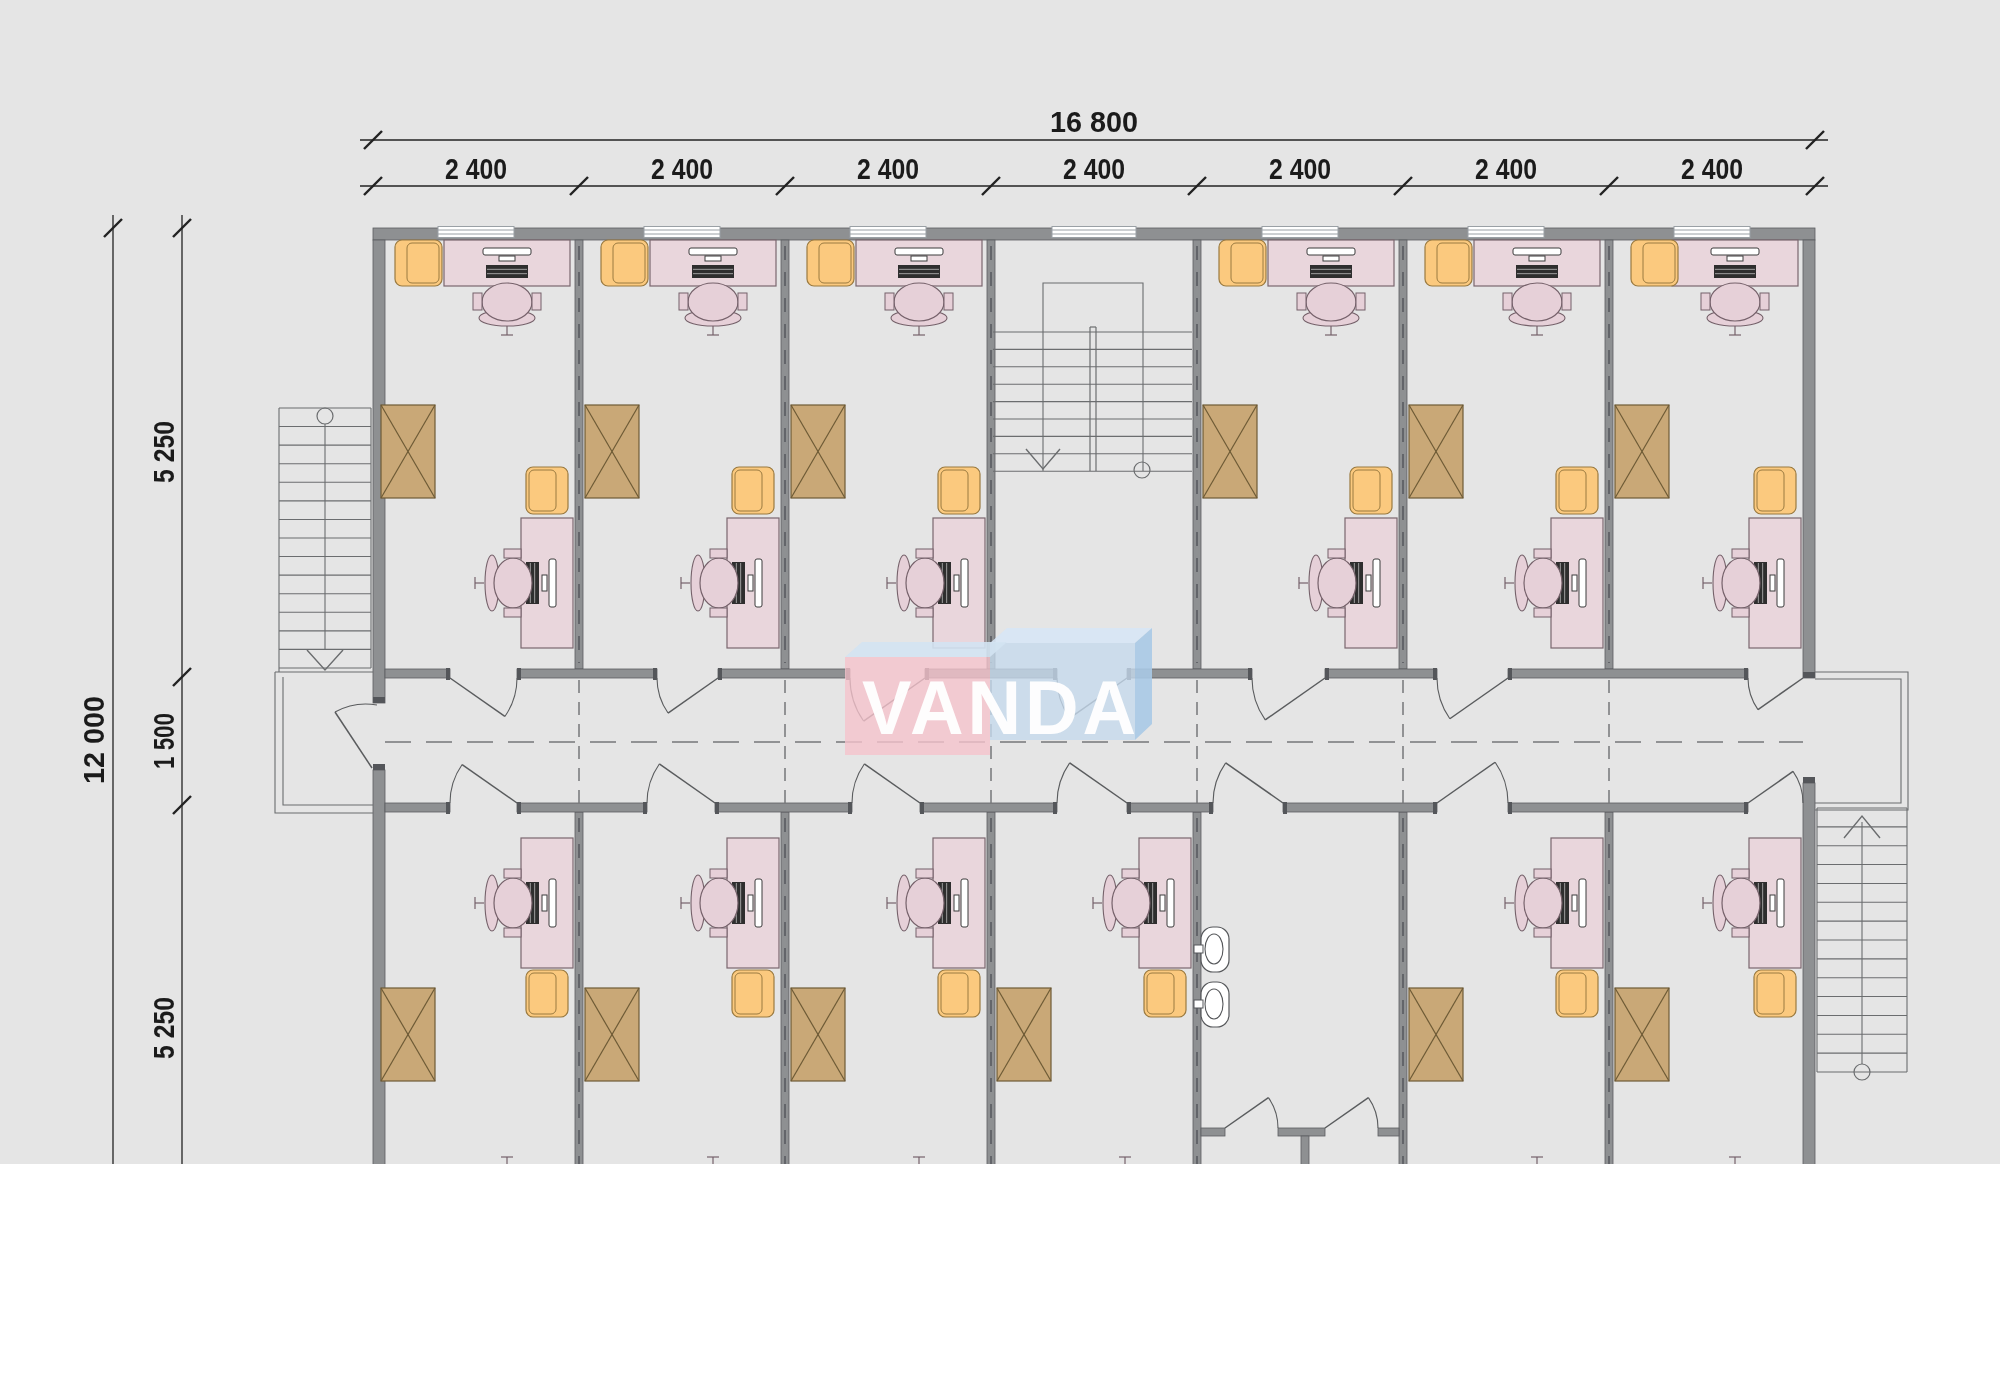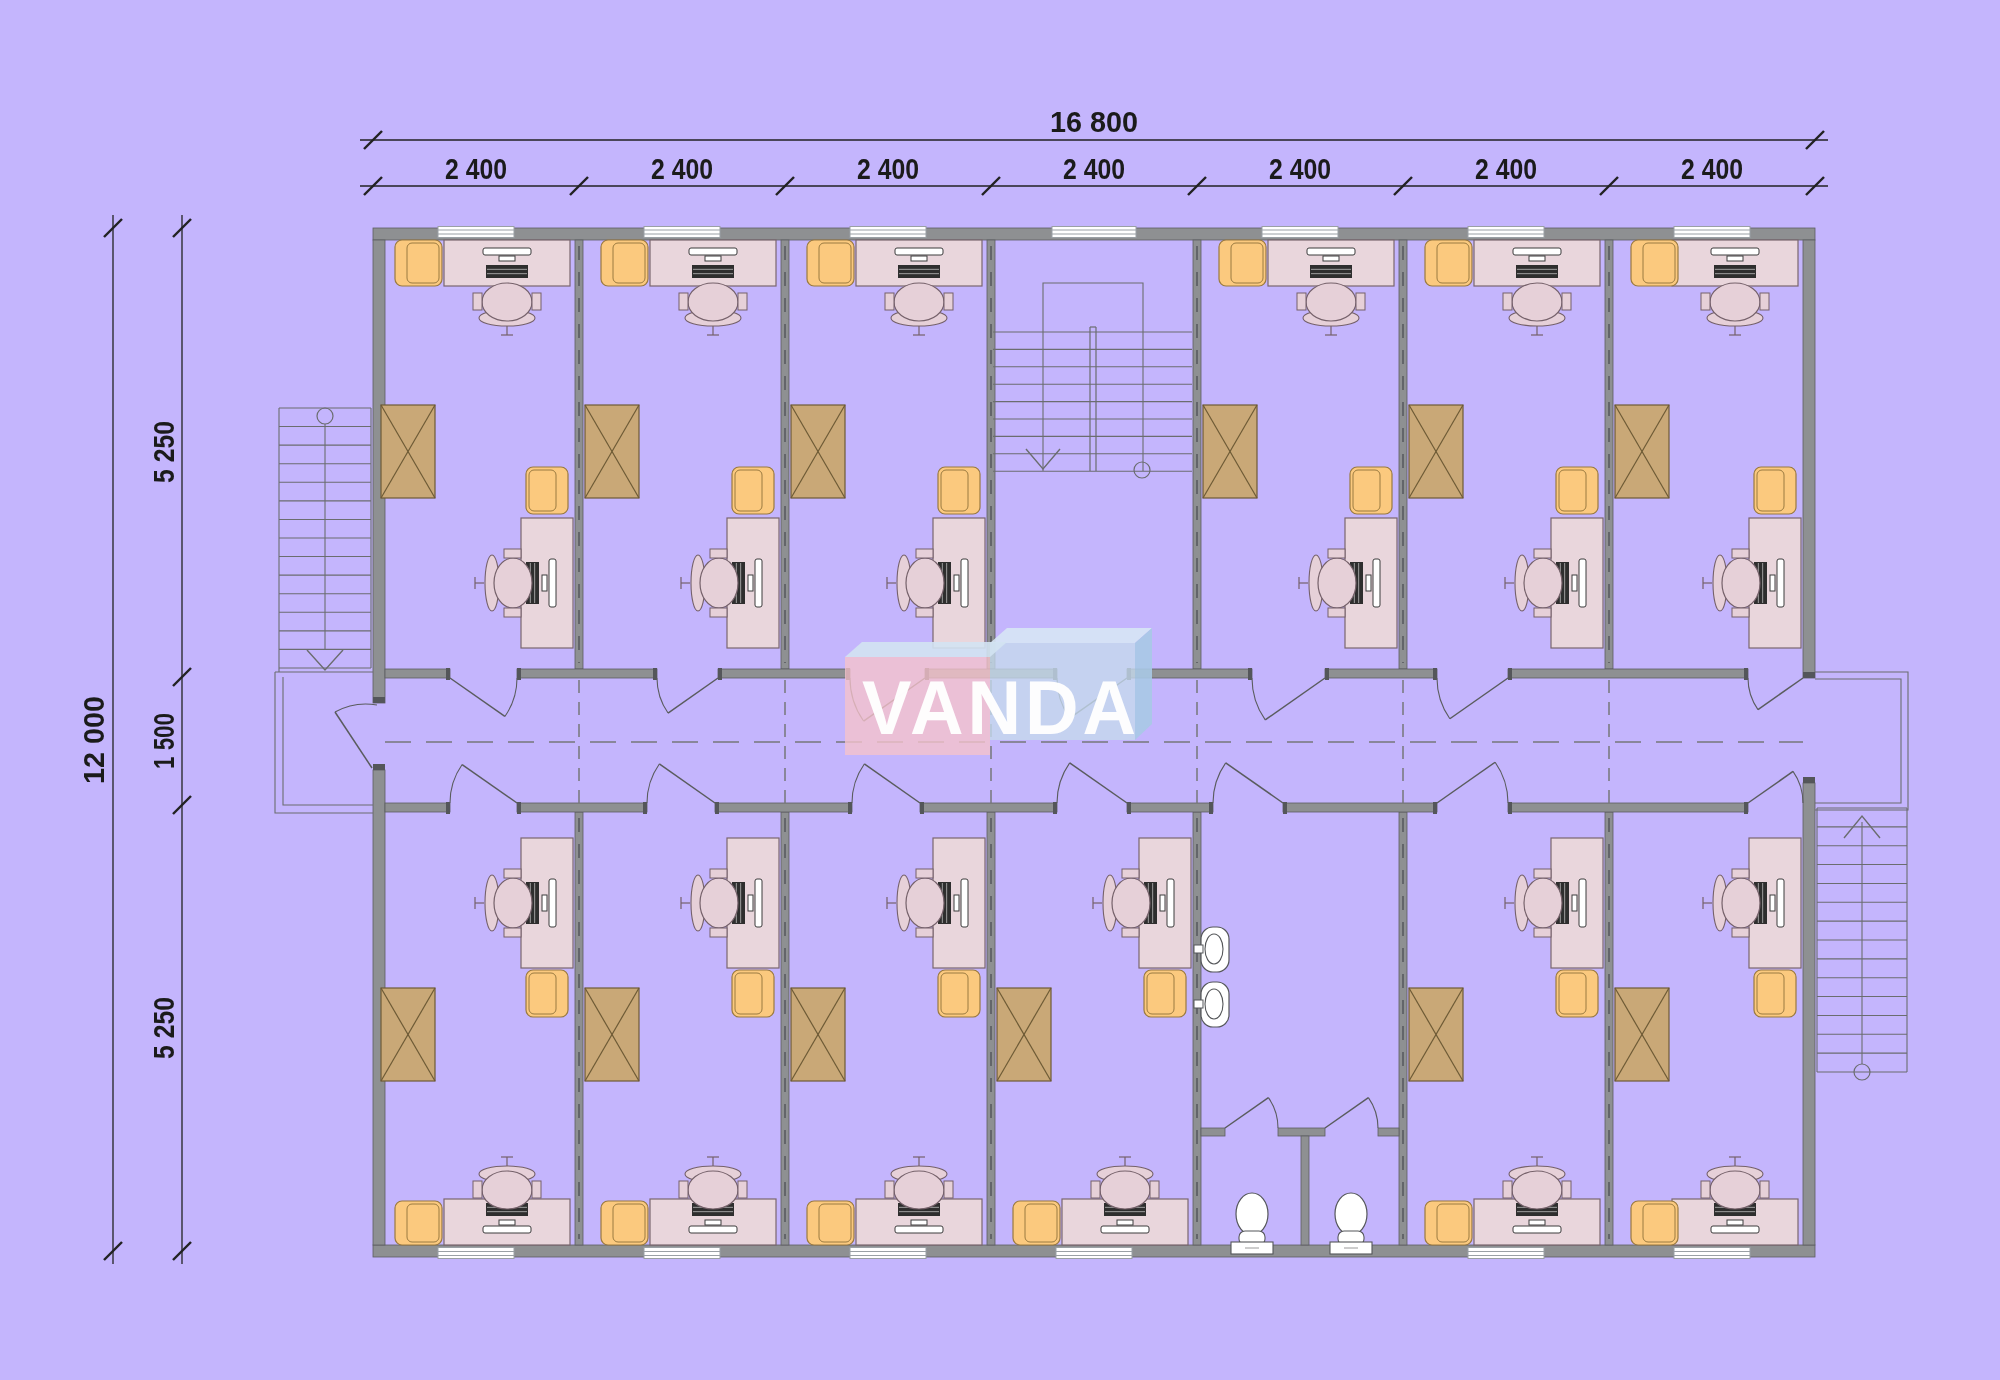--- a/index.html
+++ b/index.html
@@ -1,16 +1,16 @@
 <!DOCTYPE html>
 <html><head>
 <meta charset="utf-8">
 <style>
   html,body{margin:0;padding:0;background:#ffffff;}
-  .stage{position:relative;width:2000px;height:1380px;background:#c4b5fd;overflow:hidden;
+  .stage{position:relative;width:2000px;height:1164px;background:#e5e5e5;overflow:hidden;
          font-family:"Liberation Sans",sans-serif;}
   svg{position:absolute;left:0;top:0;}
   text.dim{font-family:"Liberation Sans",sans-serif;font-weight:700;font-size:30px;
            fill:#1b1b1b;text-anchor:middle;}
   text.logo-text{font-family:"Liberation Sans",sans-serif;font-weight:700;font-size:76px;
            fill:#ffffff;text-anchor:middle;letter-spacing:4px;opacity:.97;}
 </style>
 </head>
 <body>
 

